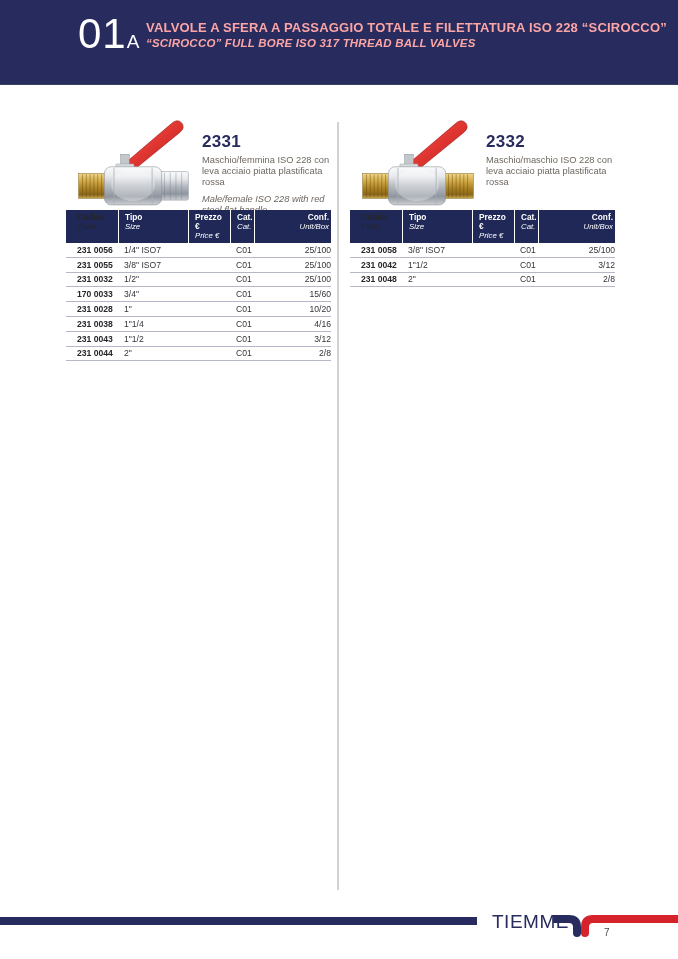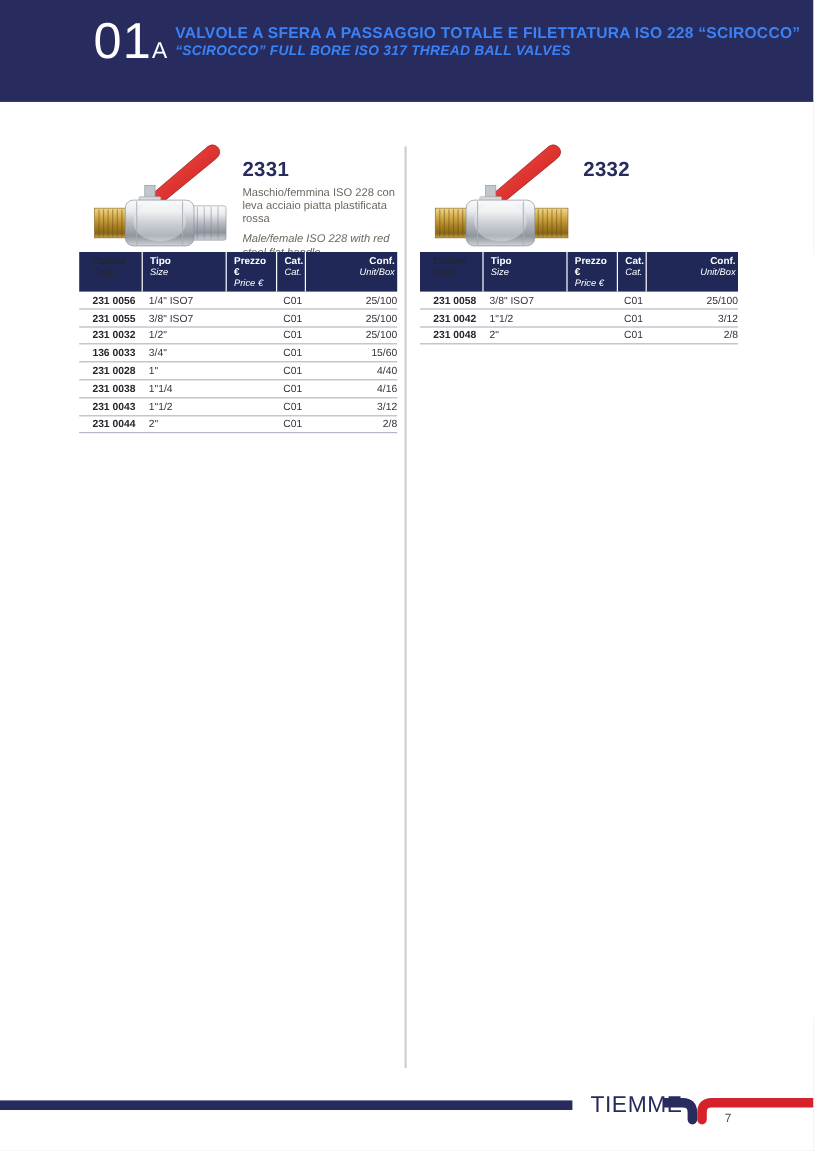--- a/index.html
+++ b/index.html
@@ -11,21 +11,21 @@
   }
 
   
   .header-band {
     position:absolute; left:0; top:0; width:678px; height:85px;
     background:#272b5e; border-bottom:1px solid #3c4060;
   }
   .chapter { position:absolute; left:78px; top:10px; color:#fff; white-space:nowrap; }
   .chapter .num { font-size:42px; font-weight:400; letter-spacing:1px; }
   .chapter .sub { font-size:19px; font-weight:400; vertical-align:baseline; }
-  .band-titles { position:absolute; left:146px; top:20px; color:#3b82f6; }
+  .band-titles { position:absolute; left:146px; top:20px; color:#fca5a5; }
   .band-title-it { font-size:13px; font-weight:bold; letter-spacing:.2px; }
   .band-title-en { font-size:11.5px; font-weight:bold; font-style:italic; margin-top:2px; letter-spacing:.2px; }
 
   
   .v-divider { position:absolute; left:337px; top:122px; width:2px; height:768px; background:#d2d2d2; }
 
   
   .product-section { position:absolute; top:112px; width:265px; }
   .product-section.left  { left:66px; }
   .product-section.right { left:350px; }
@@ -169,32 +169,32 @@
             <div class="tcell col-4">25/100</div>
           </div>
           <div class="trow">
             <div class="tcell col-0">231 0032</div>
             <div class="tcell col-1">1/2"</div>
             <div class="tcell col-2"></div>
             <div class="tcell col-3">C01</div>
             <div class="tcell col-4">25/100</div>
           </div>
           <div class="trow">
-            <div class="tcell col-0">136 0033</div>
+            <div class="tcell col-0">170 0033</div>
             <div class="tcell col-1">3/4"</div>
             <div class="tcell col-2"></div>
             <div class="tcell col-3">C01</div>
             <div class="tcell col-4">15/60</div>
           </div>
           <div class="trow">
             <div class="tcell col-0">231 0028</div>
             <div class="tcell col-1">1"</div>
             <div class="tcell col-2"></div>
             <div class="tcell col-3">C01</div>
-            <div class="tcell col-4">4/40</div>
+            <div class="tcell col-4">10/20</div>
           </div>
           <div class="trow">
             <div class="tcell col-0">231 0038</div>
             <div class="tcell col-1">1"1/4</div>
             <div class="tcell col-2"></div>
             <div class="tcell col-3">C01</div>
             <div class="tcell col-4">4/16</div>
           </div>
           <div class="trow">
             <div class="tcell col-0">231 0043</div>
@@ -259,20 +259,21 @@
           <line x1="113" y1="63" x2="113" y2="87"></line>
             <line x1="117" y1="63" x2="117" y2="87"></line>
         </g>
         <rect x="34" y="55" width="60" height="40" rx="7" fill="url(#g2chrome)" stroke="#8a9097" stroke-width="0.6"></rect>
         <ellipse cx="64" cy="74" rx="23" ry="17" fill="#ffffff" opacity="0.3"></ellipse>
         <line x1="44" y1="56" x2="44" y2="94" stroke="#a7adb4" stroke-width="0.8"></line>
         <line x1="84" y1="56" x2="84" y2="94" stroke="#a7adb4" stroke-width="0.8"></line>
       </svg>
       <div class="product-text">
         <div class="product-model">2332</div>
+        <div class="product-desc-it">Maschio/maschio ISO 228 con leva acciaio piatta plastificata rossa</div>
       </div>
     </div>
 
     <div class="ttable">
       <div class="thead">
         <div class="hcell col-0">
           <div class="h1">Codice</div>
             <div class="h2">Code</div>
         </div>
         <div class="hcell col-1">

